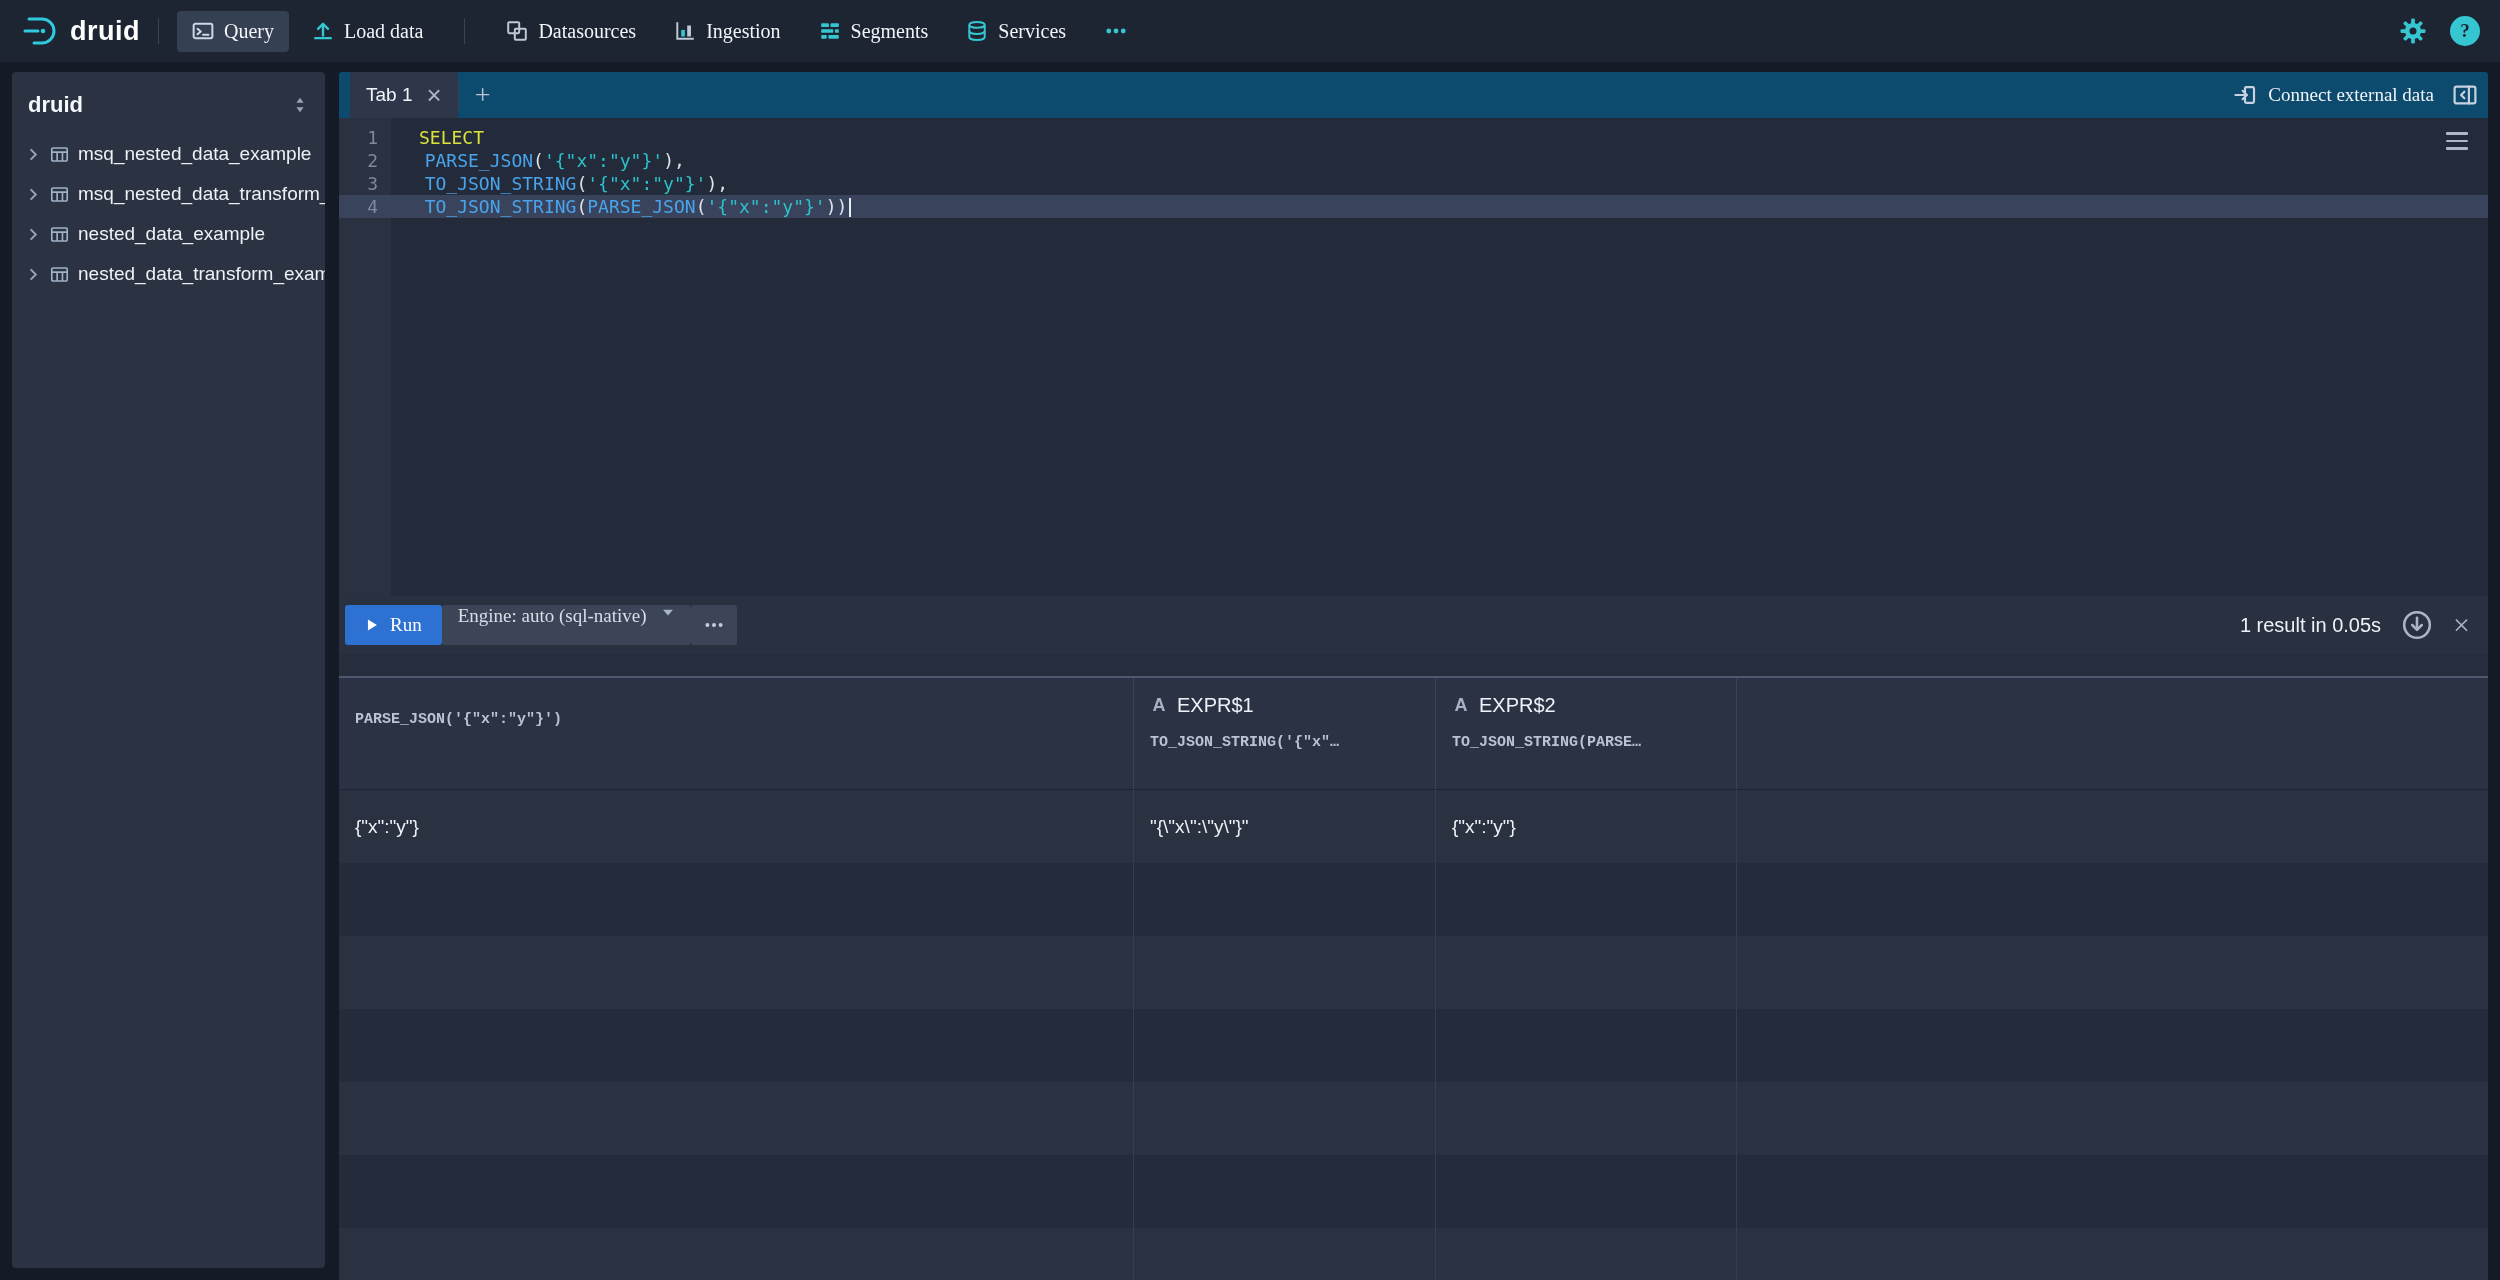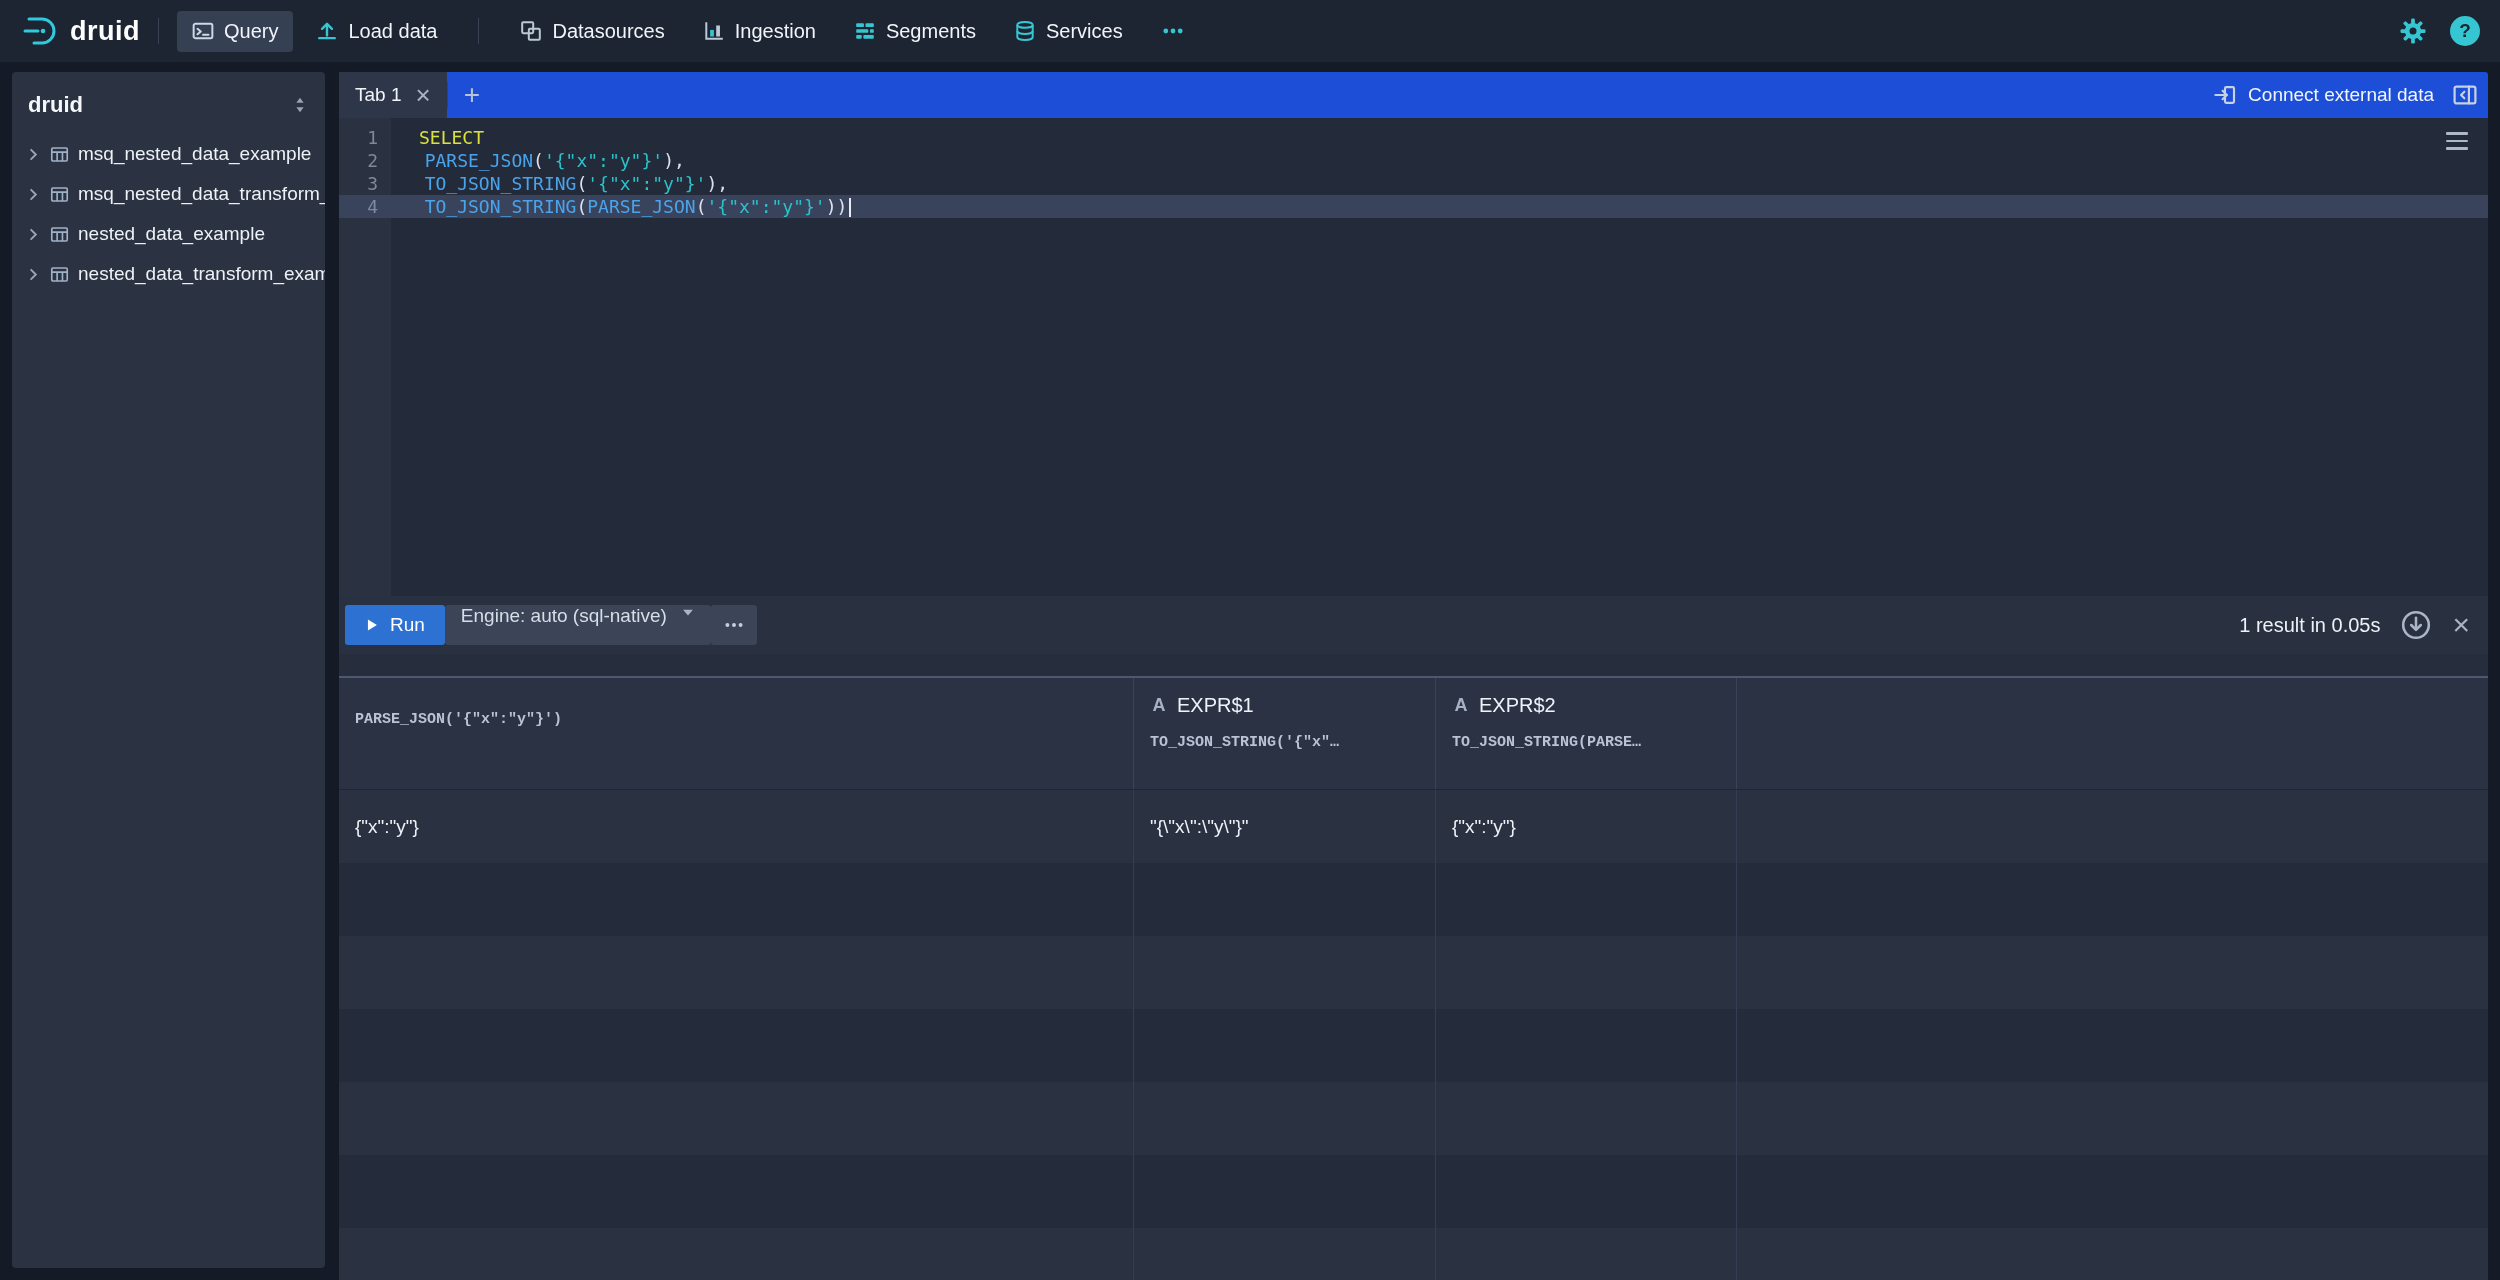--- a/index.html
+++ b/index.html
@@ -3,21 +3,21 @@
 <meta charset="utf-8">
 <style>
   * { margin:0; padding:0; box-sizing:border-box; }
   html,body { width:2500px; height:1280px; overflow:hidden; }
   body {
     background:#141a26;
     font-family:"Liberation Sans", sans-serif;
     color:#eef3f8;
     -webkit-font-smoothing:antialiased;
   }
-  button { font-family:Liberation Sans, sans-serif; }
+  button { font-family:Liberation Serif, serif; }
 
   
   .topbar { height:62px; background:#1d2432; display:flex; align-items:center; padding:0 20px; }
   .brand { display:flex; align-items:center; gap:10px; cursor:pointer; }
   .brand-text { font-size:27px; font-weight:600; letter-spacing:.5px; color:#fff; }
   .tb-divider { width:1px; height:26px; background:#3a4356; margin:0 18px; flex:none; }
   .tb-nav { display:flex; align-items:center; gap:8px; }
   .nav-item { display:flex; align-items:center; gap:10px; padding:9px 15px; border-radius:4px;
               background:transparent; border:none; color:#f1f5f9; font-size:20px; cursor:pointer; white-space:nowrap; }
   .nav-item.active { background:rgba(143,164,200,.22); }
@@ -36,21 +36,21 @@
   .sb-title { font-size:22px; font-weight:700; color:#f5f8fb; }
   .sb-items { display:flex; flex-direction:column; padding-top:4px; }
   .sb-item { display:flex; align-items:center; gap:9px; padding:9px 14px; font-size:19px; color:#edf2f7;
              cursor:pointer; white-space:nowrap; overflow:hidden; }
   .sb-item .ico { flex:none; display:flex; align-items:center; }
 
   
   .main { flex:1; min-width:0; display:flex; flex-direction:column; overflow:hidden; }
 
   
-  .tabbar { height:46px; flex:none; background:#1d4ed8; display:flex; align-items:center; border-radius:3px 3px 0 0; }
+  .tabbar { height:46px; flex:none; background:#0c4a6e; display:flex; align-items:center; border-radius:3px 3px 0 0;padding-left:11px; }
   .tab { height:46px; display:flex; align-items:center; gap:14px; padding:0 16px; background:#2e364a;
          font-size:19px; color:#f1f5f9; cursor:pointer; }
   .tab-close { color:#a9b4c6; font-size:26px; line-height:1; cursor:pointer; }
   .tab-sep { width:1px; height:26px; background:#3a4356; }
   .tab-add { background:none; border:none; color:#b9c3d4; font-size:28px; padding:0 16px; cursor:pointer; line-height:1; }
   .tabbar-right { margin-left:auto; display:flex; align-items:center; gap:6px; padding-right:10px; }
   .connect-btn { display:flex; align-items:center; gap:11px; background:none; border:none; color:#f1f5f9;
                  font-size:19px; padding:8px 12px; cursor:pointer; border-radius:3px; }
 
   

